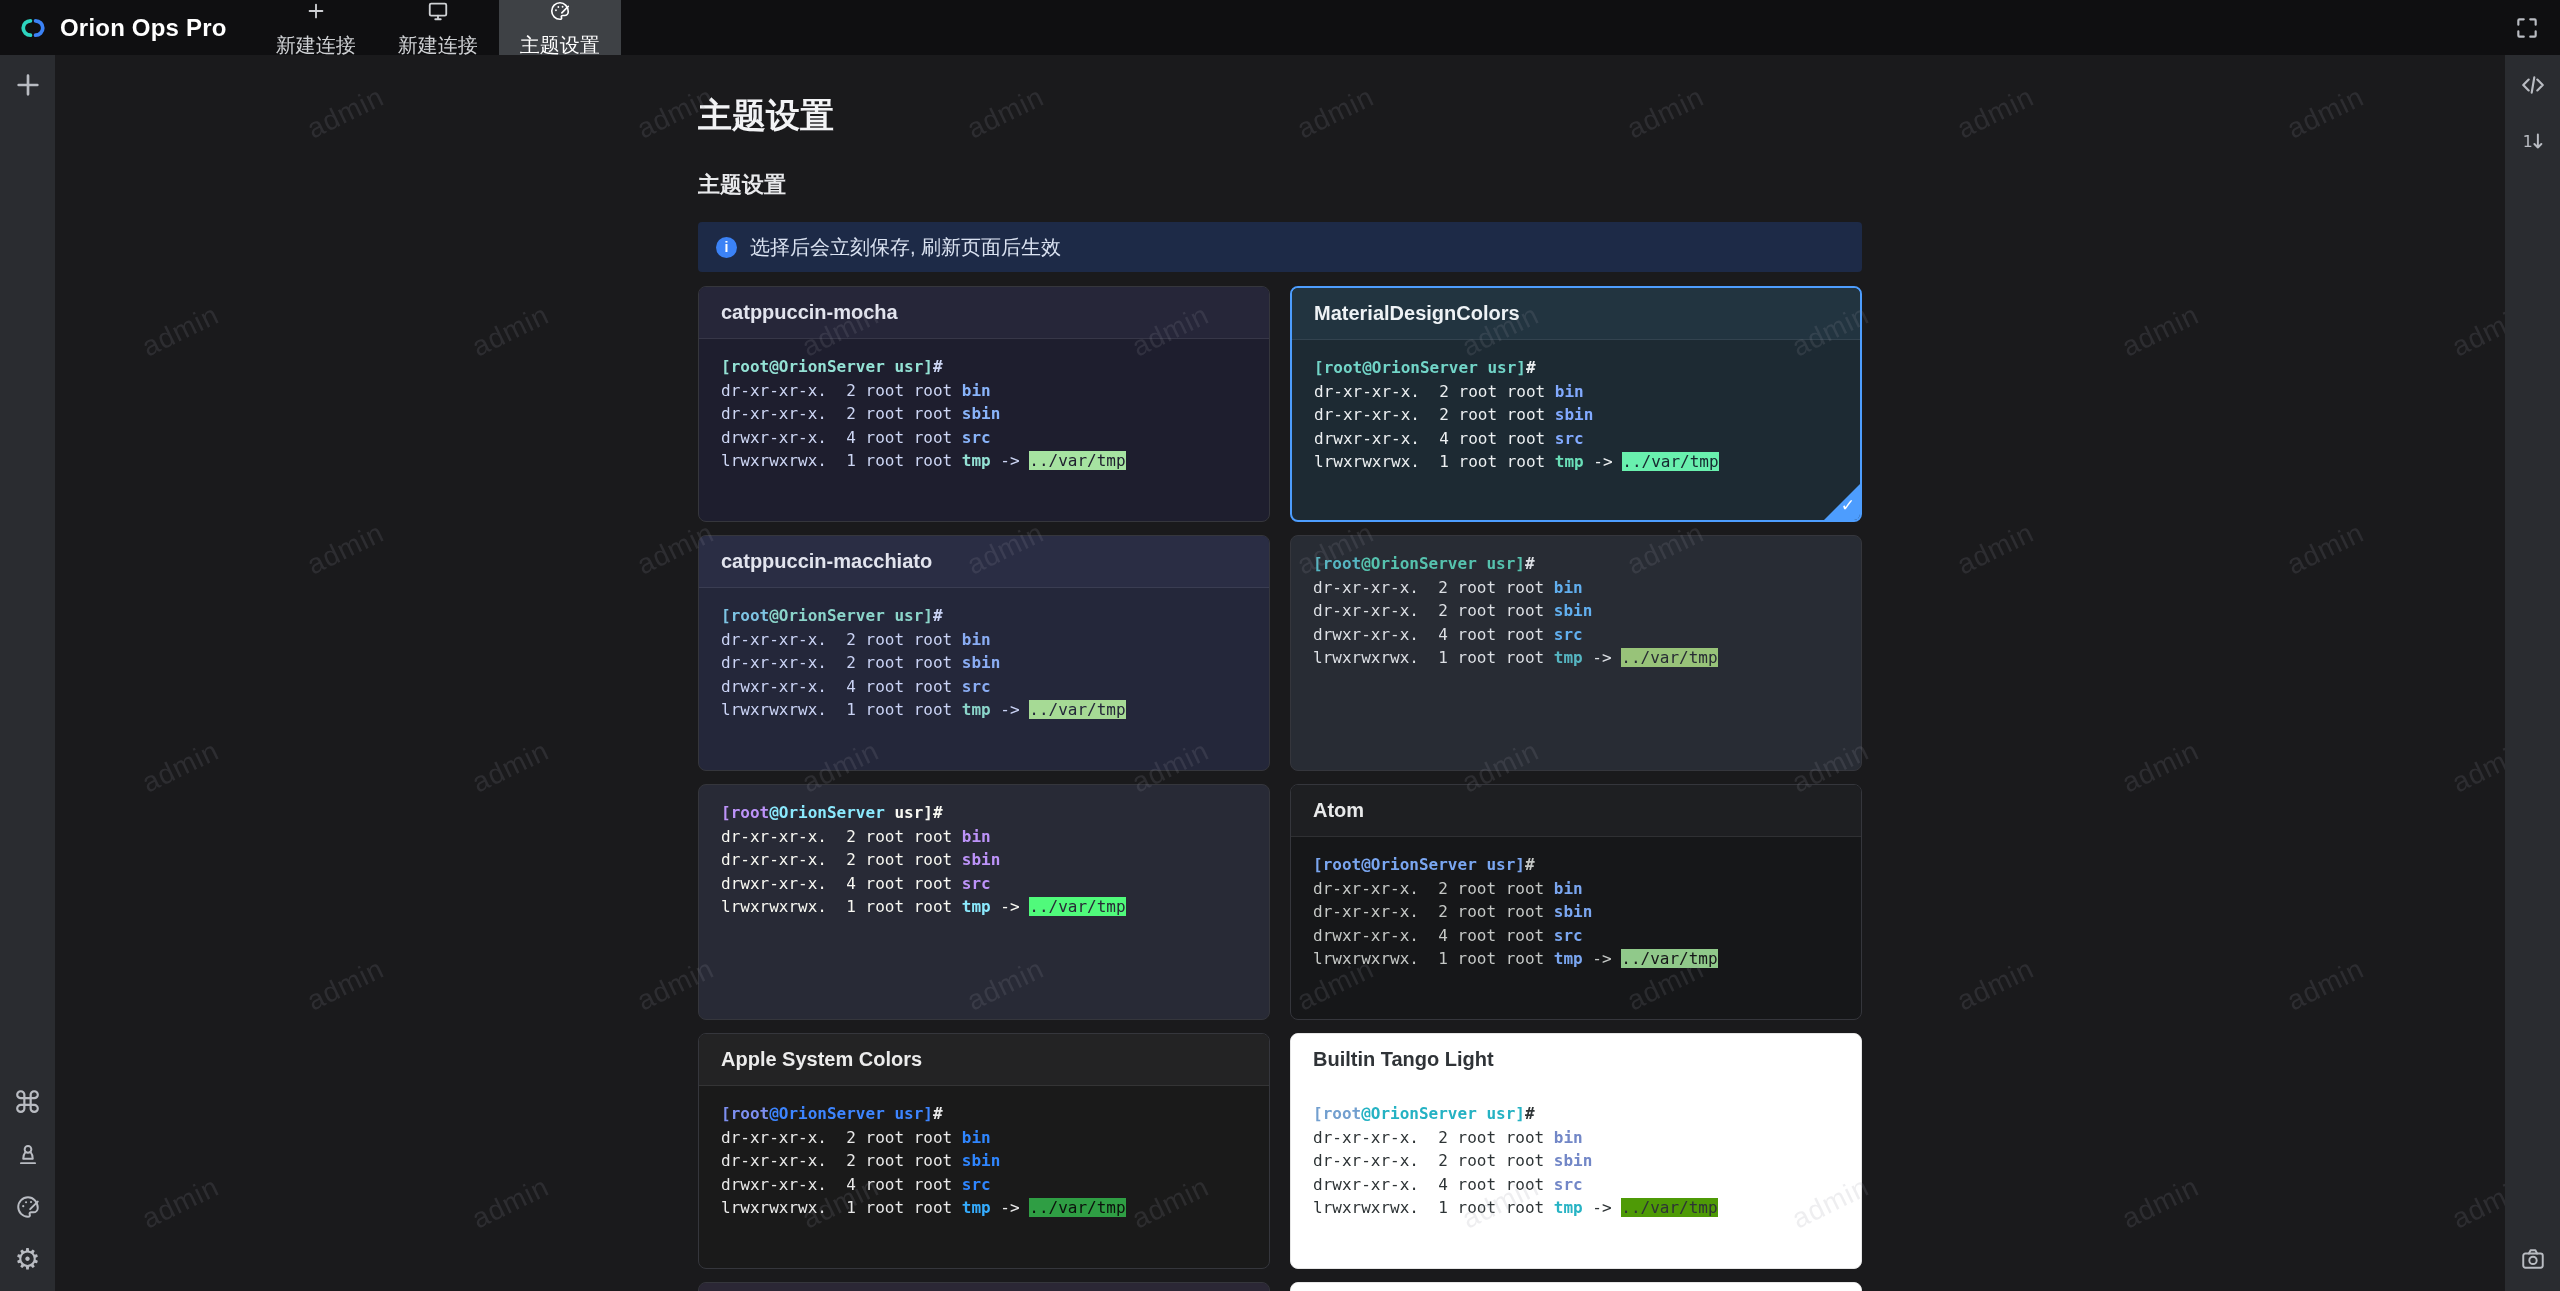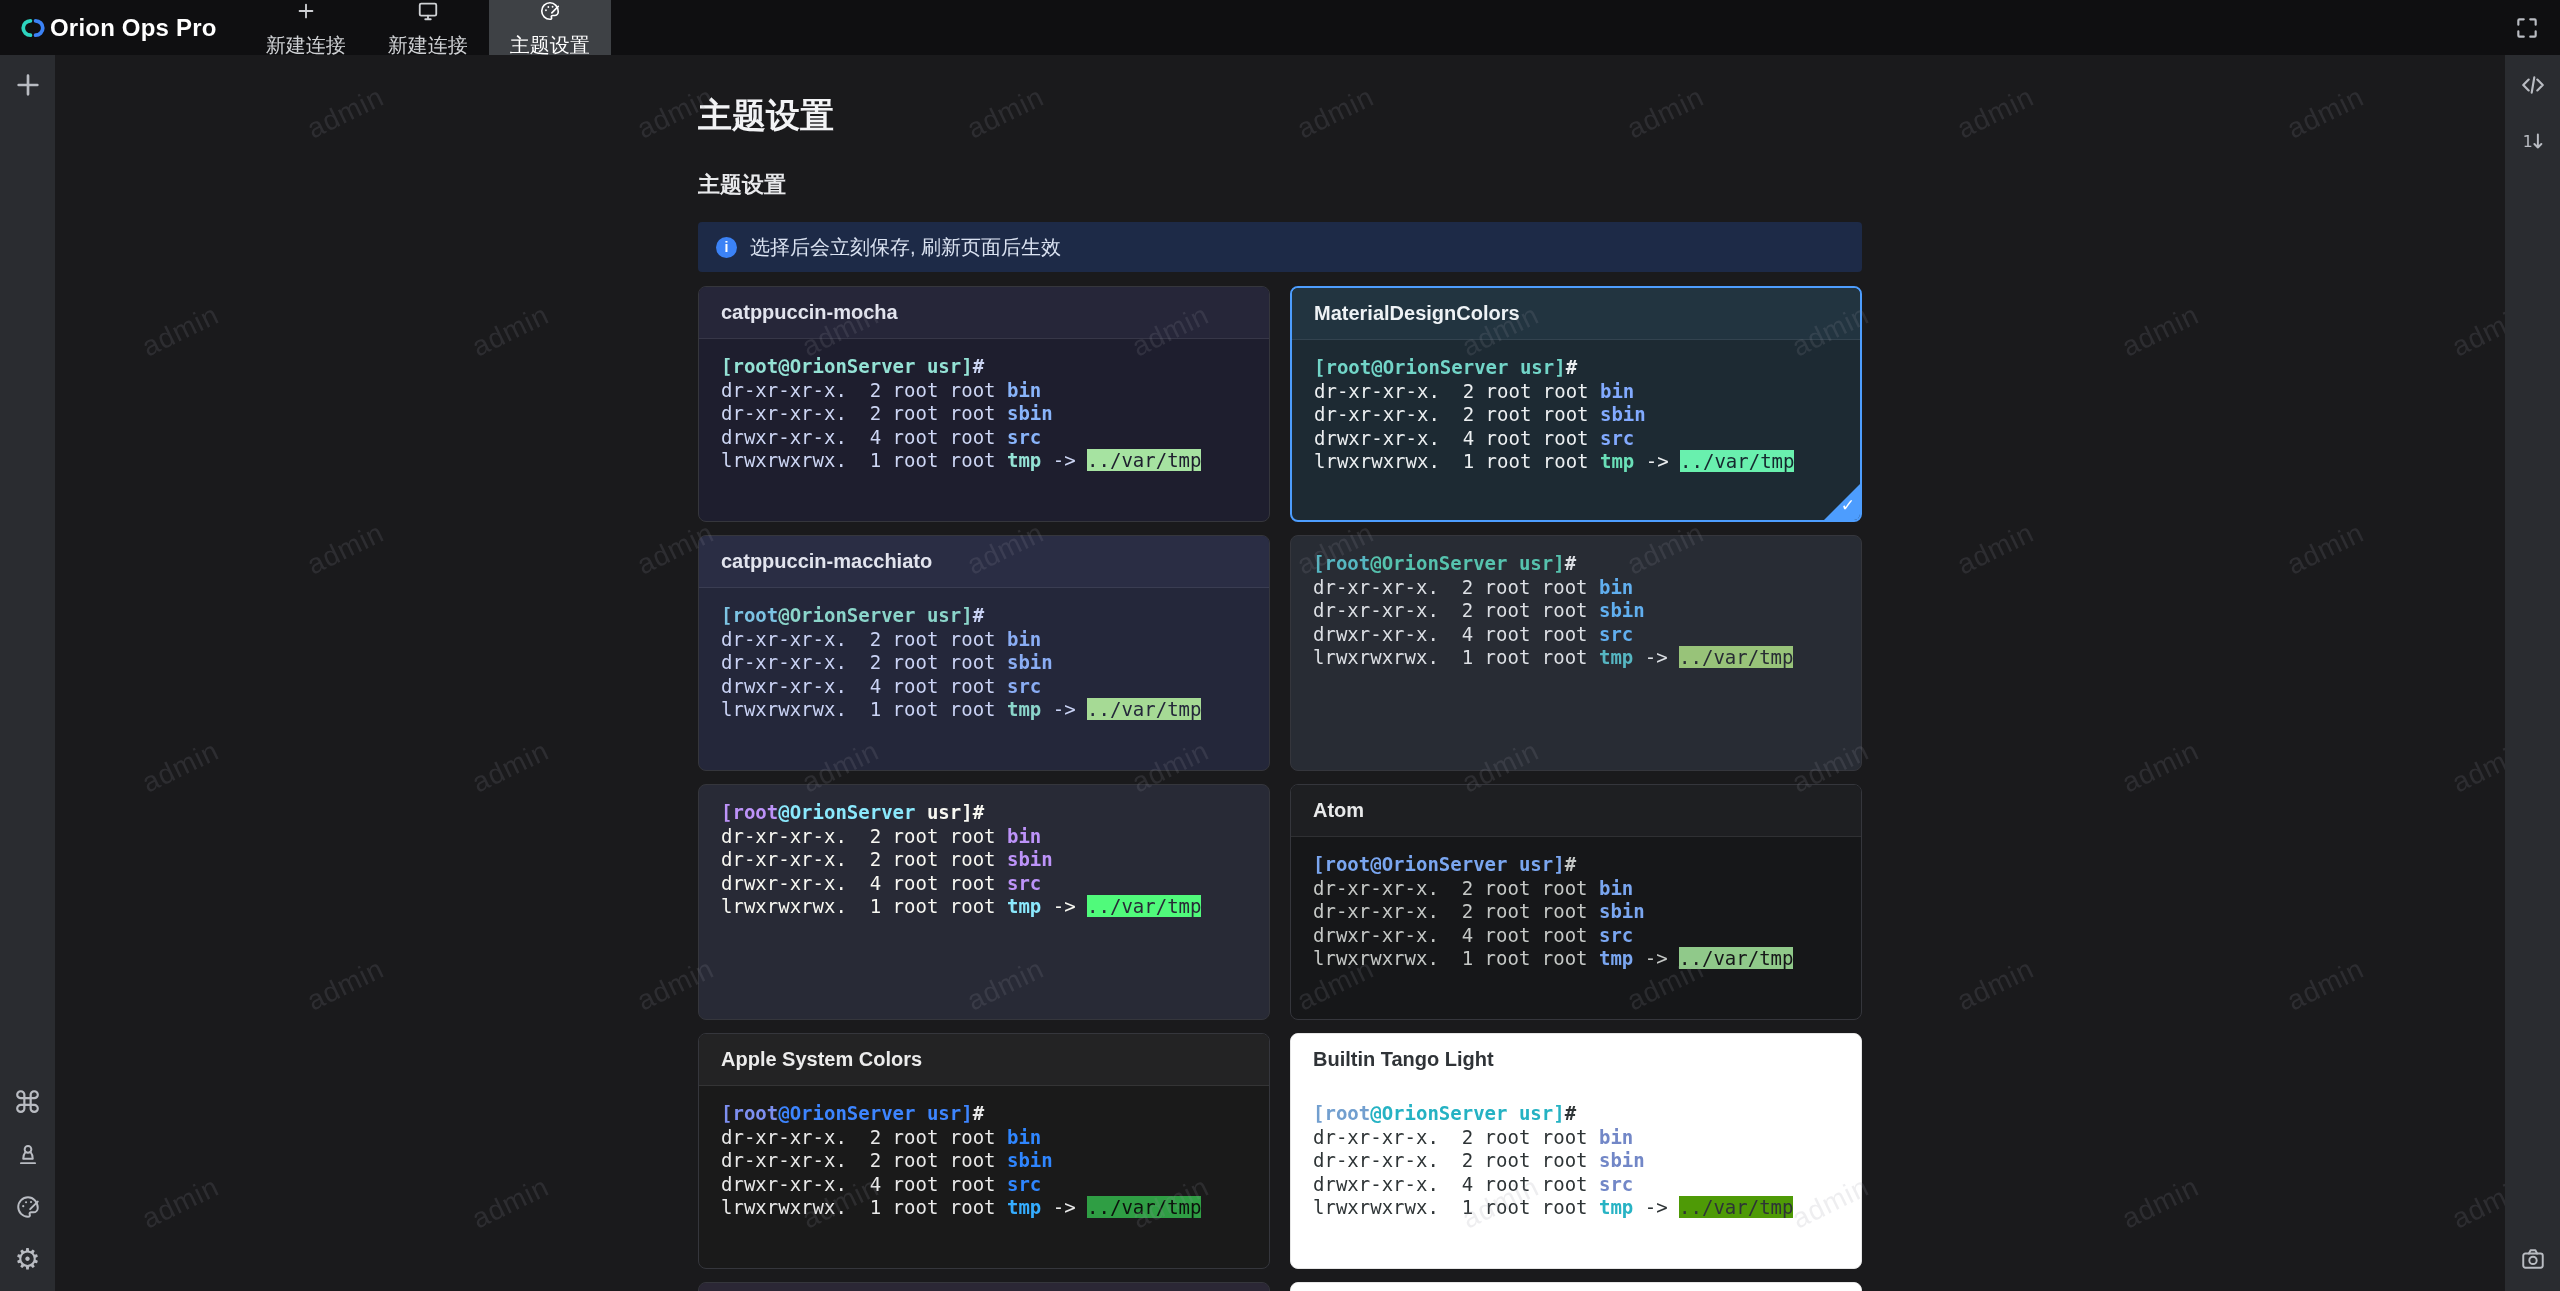--- a/index.html
+++ b/index.html
@@ -5,21 +5,21 @@
   * { box-sizing: border-box; margin: 0; padding: 0; }
   html,body { width:2560px; height:1291px; }
   body {
     background:#1a1a1c;
     font-family:"Liberation Sans","DejaVu Sans",sans-serif;
     overflow:hidden; position:relative;
     --accent:#4d9dfe;
   }
   
   .app-header{position:absolute;top:0;left:0;right:0;height:55px;background:#0f0f11;display:flex;align-items:center;z-index:40;}
-  .brand{display:flex;align-items:center;padding:0 14px 0 16px;justify-content:center;}
+  .brand{display:flex;align-items:center;gap:10px;padding:0 14px 0 16px;justify-content:center;}
   .brand-logo svg{display:block;}
   .brand-title{color:#ffffff;font-weight:bold;font-size:24px;letter-spacing:.2px;white-space:nowrap;}
   .tabs{display:flex;height:100%;margin-left:14px;}
   .tab{display:flex;align-items:center;gap:10px;padding:0 21px;color:#cfd1d4;font-size:20px;cursor:pointer;white-space:nowrap;flex-direction:column;}
   .tab.active{background:#3e4145;color:#ffffff;}
   .tab .t-icon{display:flex;align-items:center;}
   .tab .t-icon svg{width:22px;height:22px;}
   .hdr-right{margin-left:auto;padding-right:17px;color:#e3e4e6;display:flex;align-items:center;}
   .hdr-right svg{width:26px;height:26px;}
   
@@ -41,21 +41,21 @@
   .banner{margin-top:22px;height:50px;background:#1d2a47;border-radius:4px;display:flex;align-items:center;gap:13px;padding:0 18px;color:#dbe3f2;font-size:20px;}
   .info-icon{flex:0 0 auto;width:21px;height:21px;border-radius:50%;background:#3b82f6;color:#fff;font-size:14px;font-weight:bold;display:flex;align-items:center;justify-content:center;}
   
   .grid{margin-top:14px;display:grid;grid-template-columns:1fr 1fr;column-gap:20px;row-gap:13px;}
   .card{height:236px;border-radius:8px;border:1px solid #35363c;background:var(--body);position:relative;overflow:hidden;cursor:pointer;}
   .card.light{border-color:#e6e6e6;}
   .card.selected{border:2px solid var(--accent);}
   .card-header{height:52px;background:var(--header);display:flex;align-items:center;padding:0 22px;border-bottom:1px solid rgba(255,255,255,0.08);}
   .card.light .card-header{border-bottom-color:transparent;}
   .card-title{color:var(--title);font-size:20px;font-weight:bold;}
-  .term{margin:0;padding:16px 22px;font-family:"DejaVu Sans Mono","Liberation Mono",monospace;font-size:19px;line-height:23.5px;color:var(--text);white-space:pre;}
+  .term{margin:0;padding:16px 22px;font-family:"DejaVu Sans Mono","Liberation Mono",monospace;font-size:16px;line-height:23.5px;color:var(--text);white-space:pre;}
   .p1{color:var(--p1);font-weight:bold}
   .p2{color:var(--p2);font-weight:bold}
   .p3{color:var(--p3);font-weight:bold}
   .hash{color:var(--text);font-weight:bold}
   .dir{color:var(--dir);font-weight:bold}
   .tmp{color:var(--tmp);font-weight:bold}
   .lnk{background:var(--linkbg);color:var(--linkfg);}
   .sel-corner{position:absolute;right:-2px;bottom:-2px;width:0;height:0;border-bottom:40px solid var(--accent);border-left:40px solid transparent;display:none;}
   .sel-check{position:absolute;right:5px;bottom:4px;color:#fff;font-size:17px;font-weight:bold;display:none;z-index:2;}
   .card.selected .sel-corner,.card.selected .sel-check{display:block;}

